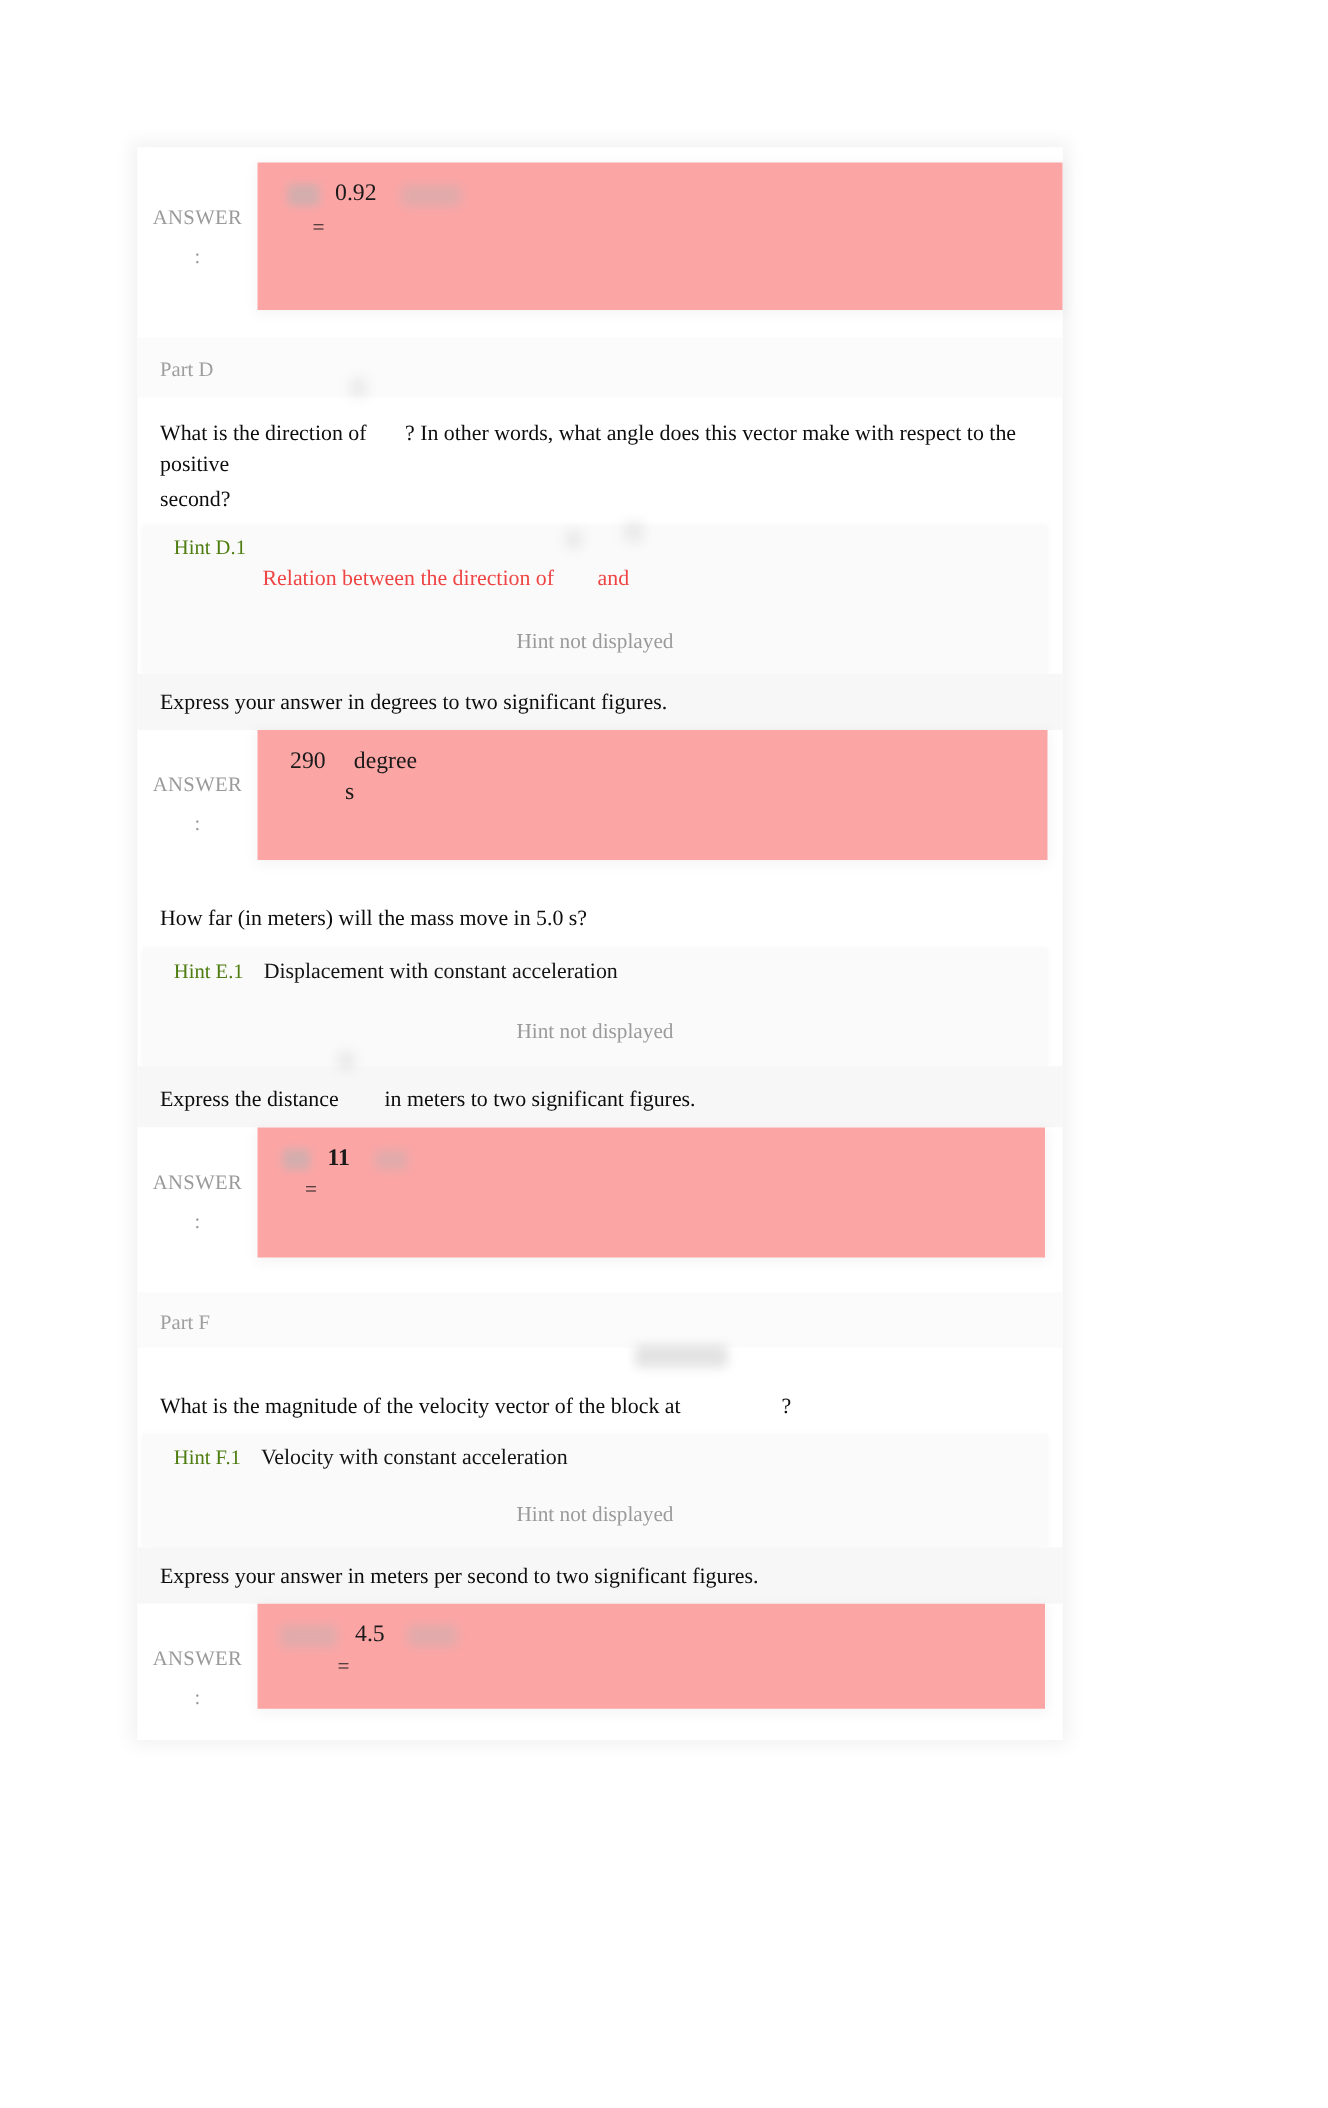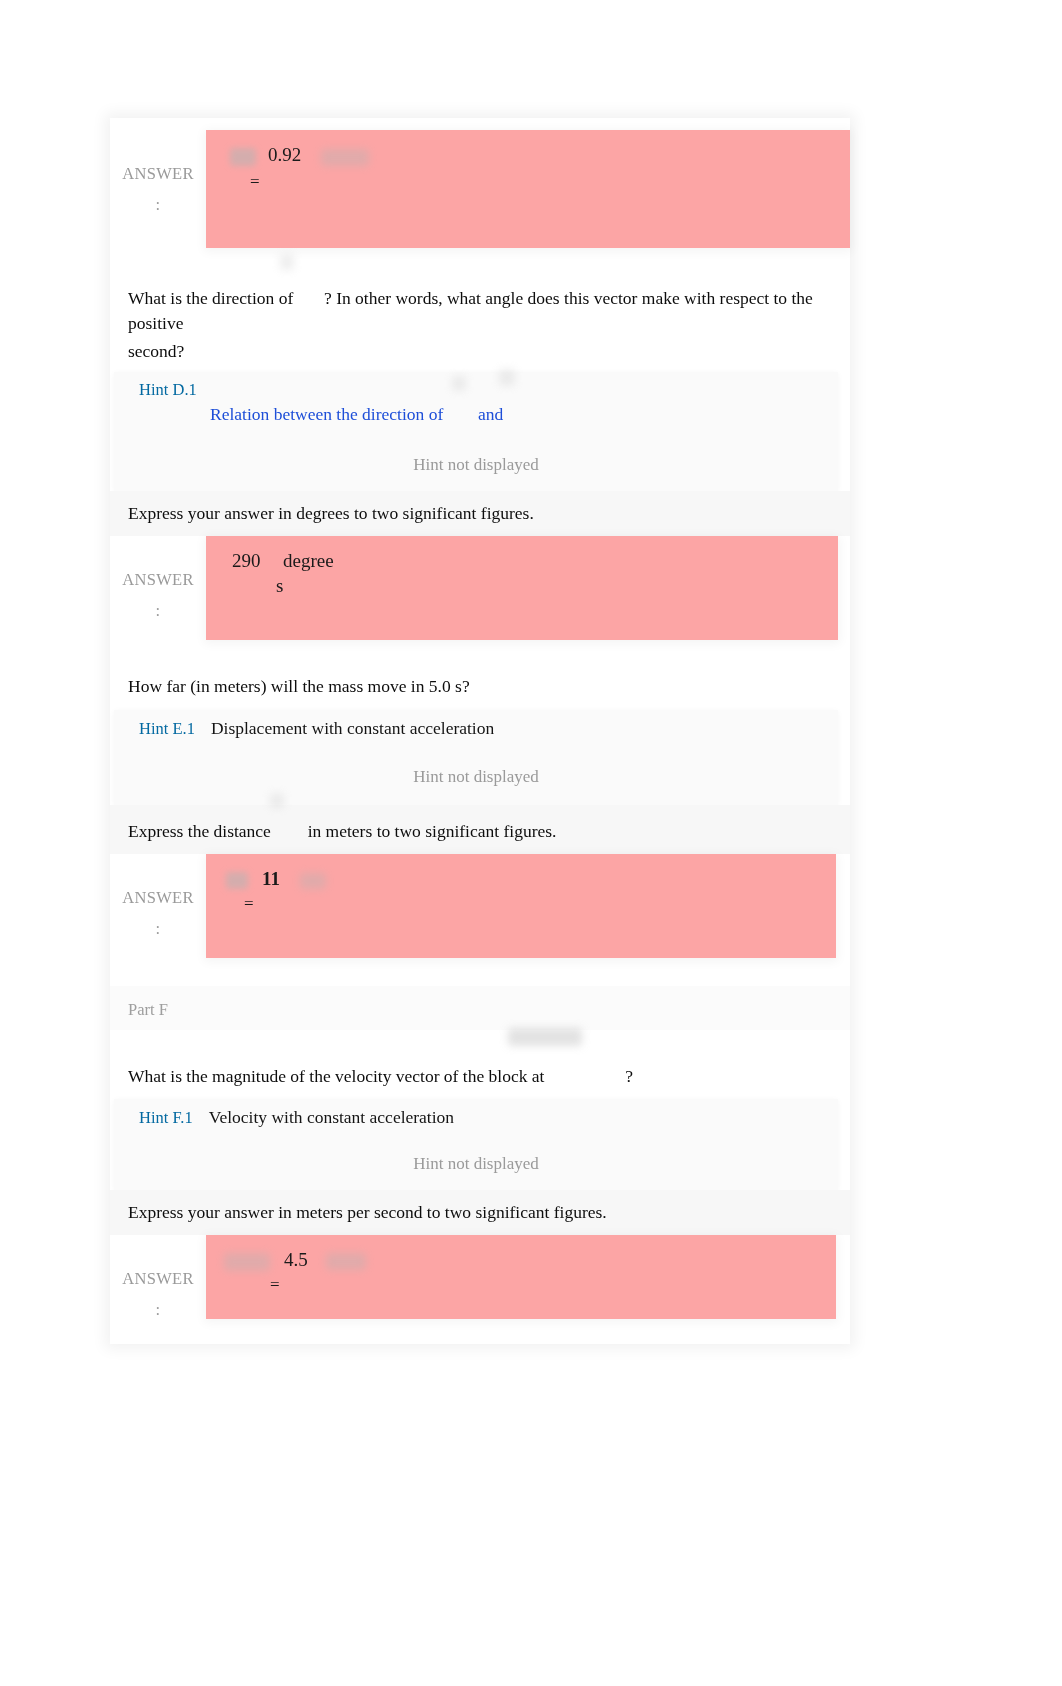--- a/index.html
+++ b/index.html
@@ -97,30 +97,30 @@
     line-height:1.45;
     padding:6px 14px 8px 18px;
   }
   .hint-head{
     display:flex;
     align-items:baseline;
     padding:8px 0 4px 25px;
     font-size:17px;
   }
   .hint-id{
-    color:#0369a1;
+    color:#4d7c0f;
     font-size:16.5px;
     margin-right:16px;
   }
   .hint-title{
     color:#141414;
     font-size:17.5px;
   }
   .hint-body{
-    color:#1d4ed8;
+    color:#ef4444;
     font-size:17.5px;
     padding:10px 0 6px 96px;
   }
   .hint-nd{
     text-align:center;
     color:#9a9a9a;
     font-size:17px;
     padding:16px 0 12px 0;
   }
   .express{
@@ -160,20 +160,21 @@
           <span class="blur" style="width:26px;height:18px;margin:0 12px 0 10px;"></span><span style="font-size:19px;">0.92</span><span class="blur blur-soft" style="width:48px;height:17px;margin-left:20px;"></span>
           <div style="margin:6px 0 0 30px;font-size:17px;">=</div>
         </div>
       </div>
     </div>
 
     <div class="gapline" style="height:22px;"></div>
 
     <div class="sect">
 
+      <div class="part-label shade" style="padding-top:16px;padding-bottom:12px;">Part D</div>
 
       <div class="qtext" style="padding-top:16px;position:relative;">
         <span class="blur blur-faint" style="width:14px;height:16px;position:absolute;left:170px;top:-16px;"></span>
         <span>What is the direction of</span>
         <span style="display:inline-block;width:22px;"></span>
         <span>? In other words, what angle does this vector make with respect to the positive</span>
         <div style="margin-top:2px;">second?</div>
       </div>
 
       <div class="hintpanel sect-shadow" style="margin-left:4px;margin-right:12px;">

